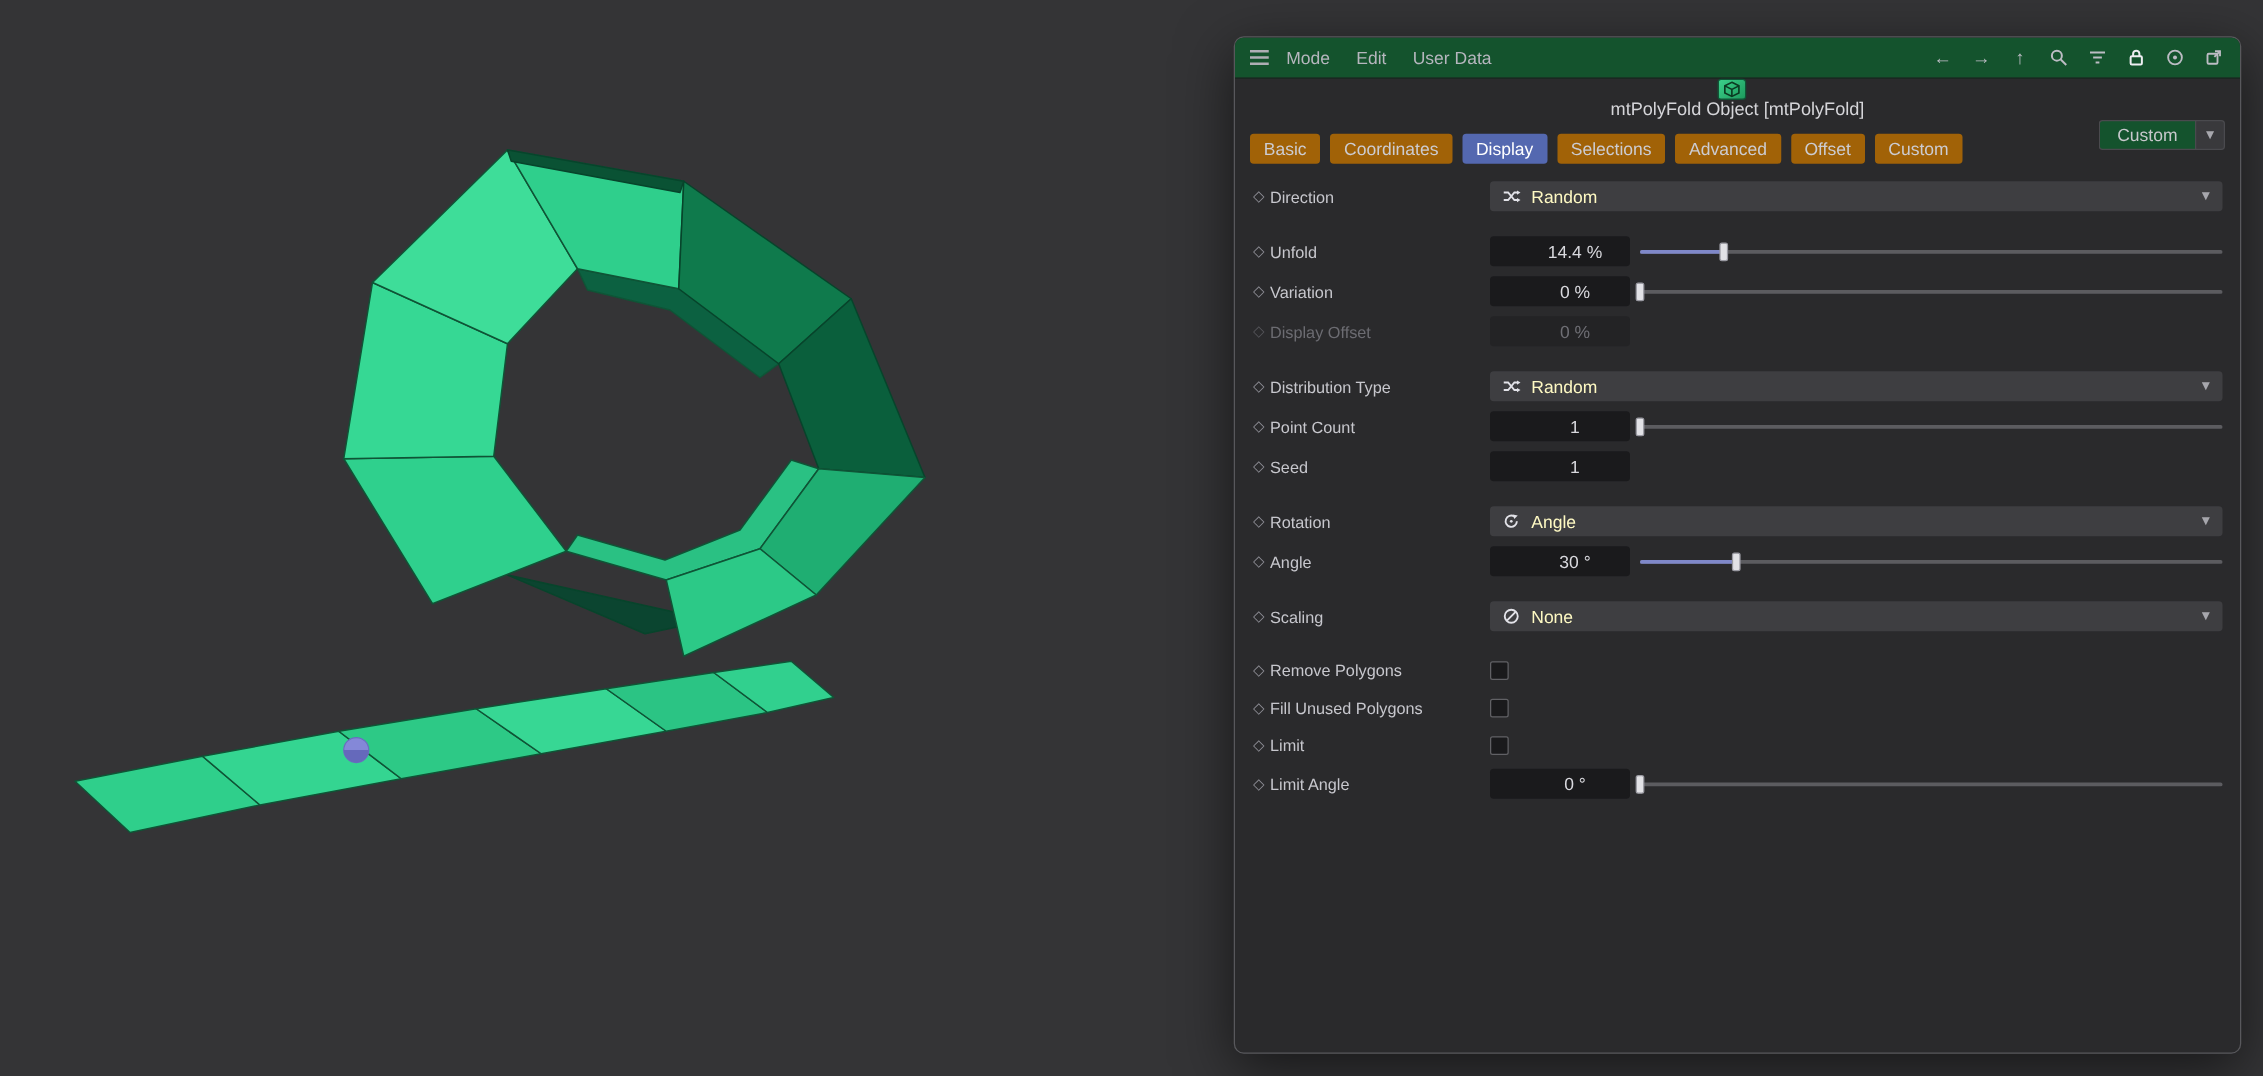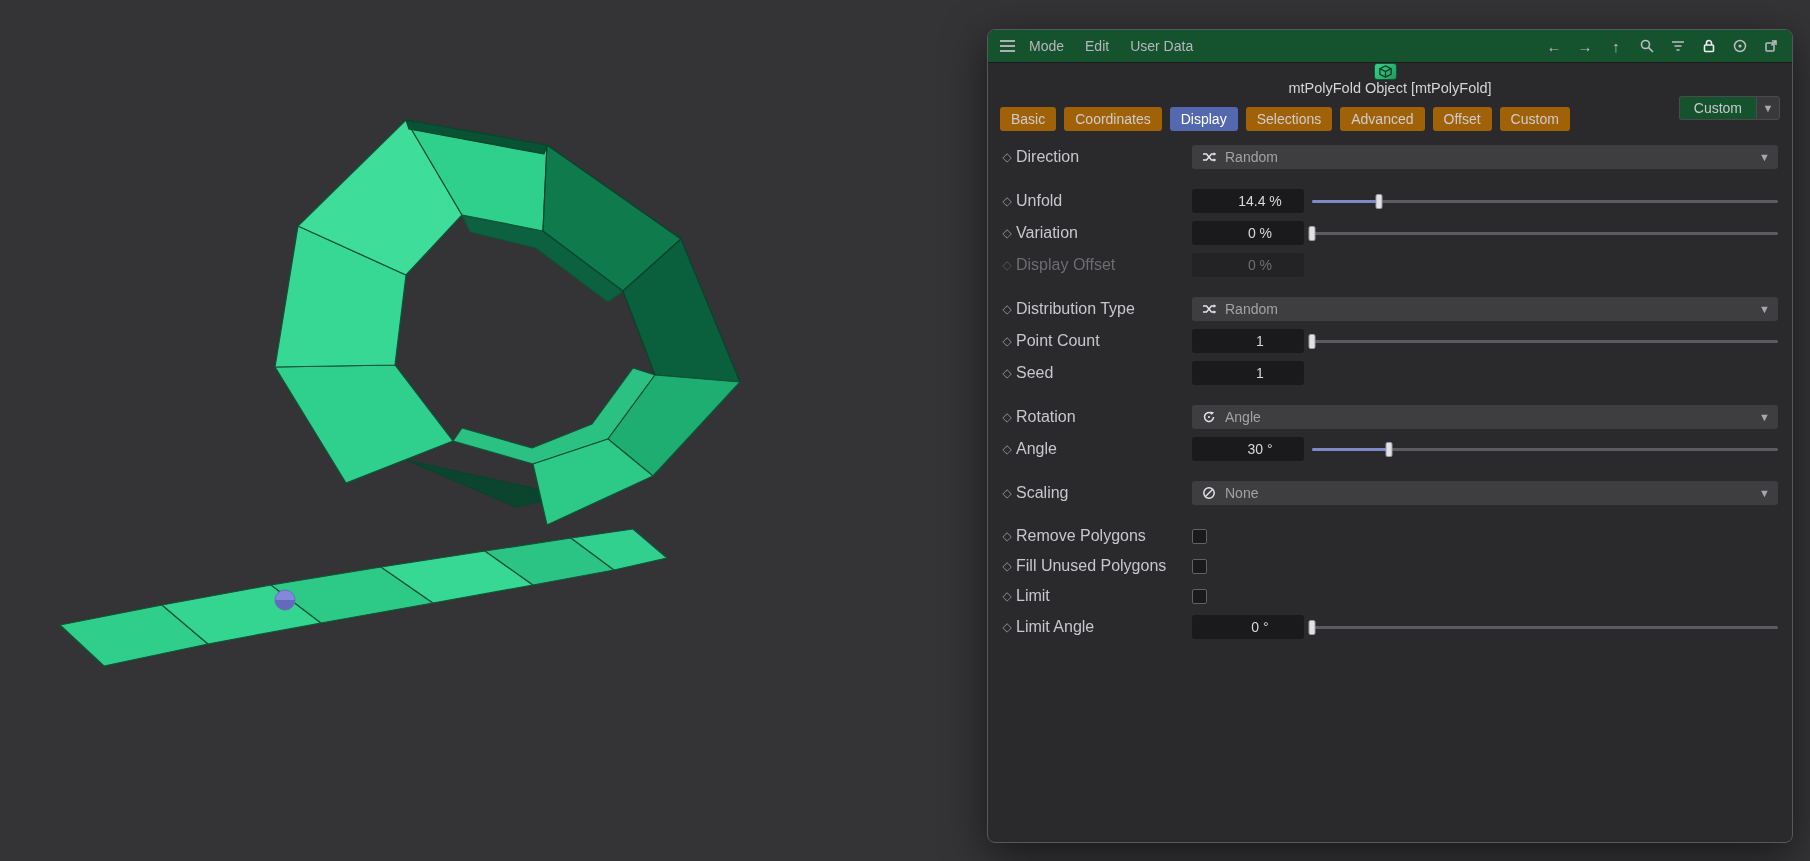--- a/index.html
+++ b/index.html
@@ -55,41 +55,41 @@
   .tab { background:#a16207; color:#ccccd2; border-radius:3px; padding:4px 11px; font-size:14px; }
   .tab.active { background:#5468b0; color:#ffffff; }
 
   
   .section-heading { color:#d3d3da; font-size:15px; margin:18px 0 0 12px; }
   .rows { margin-top:8px; }
   .row { height:32px; display:flex; align-items:center; padding:0 14px 0 10px; }
   .row-cb { height:30px; }
   .group-gap { margin-top:12px; }
   .diamond { width:18px; color:#8e8e96; font-size:12px; text-align:center; flex:0 0 18px; }
-  .plabel { width:176px; flex:0 0 176px; color:#c7c7cd; font-size:16px; }
+  .plabel { width:176px; flex:0 0 176px; color:#c7c7cd; font-size:13px; }
   .row.disabled .plabel { color:#6c6c72; }
   .row.disabled .diamond { color:#55555a; }
 
   .field { width:112px; flex:0 0 112px; height:24px; background:#1a1a1c; border-radius:3px;
            color:#d9d9de; display:flex; align-items:center; justify-content:center; font-size:14px;padding-left:24px; }
   .field.disabled-field { background:#232325; color:#6e6e74; }
 
   .slider { position:relative; flex:1 1 auto; height:30px; margin-left:8px; }
   .slider .track { position:absolute; left:0; right:0; top:50%; height:3px; margin-top:-1.5px;
                    background:#5c5c60; border-radius:2px; }
   .slider .fill { position:absolute; left:0; top:50%; height:3px; margin-top:-1.5px;
                   background:#7f88c9; border-radius:2px; }
   .slider .handle { position:absolute; top:50%; width:7px; height:15px; margin-top:-7.5px;
                     transform:translateX(-50%); background:#e2e2e6; border-radius:2px;
                     border:1px solid #9a9aa2; }
 
   .dropdown { flex:1 1 auto; height:24px; background:#3e3e41; border-radius:3px;
               display:flex; align-items:center; padding:0 8px; }
   .dd-icon { width:18px; display:flex; align-items:center; justify-content:center; margin-right:7px; }
-  .dd-label { color:#a3a3a3; font-size:14px; }
+  .dd-label { color:#fef9c3; font-size:14px; }
   .dd-chevron { margin-left:auto; color:#a6a6ac; font-size:11px; }
 
   .checkbox { width:15px; height:15px; background:#1a1a1c; border:1px solid #616165; border-radius:2px; }
 </style>
 </head>
 <body>
 
 <div class="viewport">
   <svg width="1810" height="861" viewBox="0 0 1810 861">
     <g stroke="#0f5436" stroke-width="1.2" stroke-linejoin="round">

